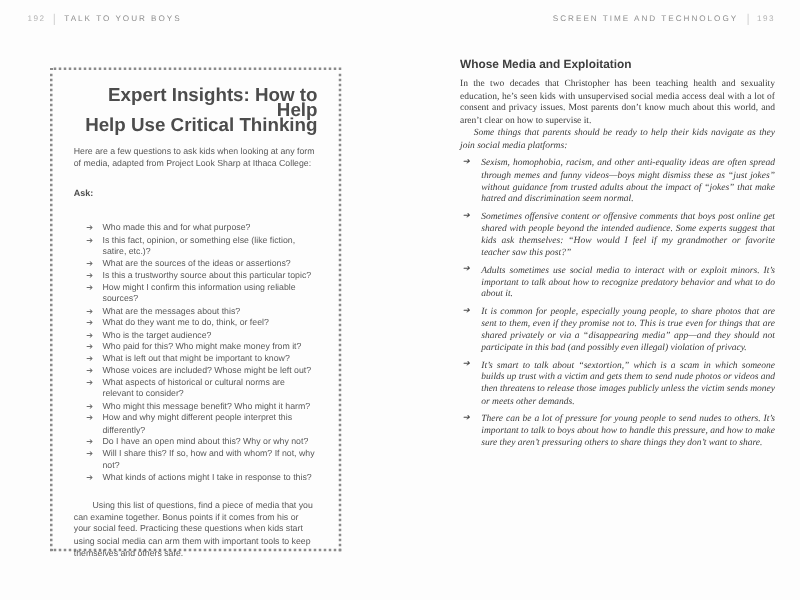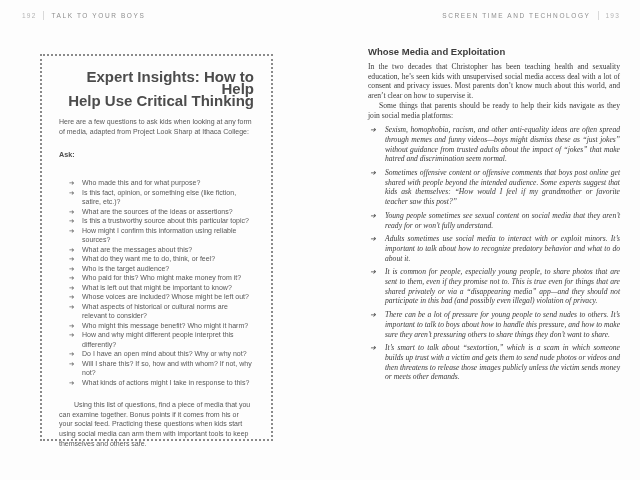--- a/index.html
+++ b/index.html
@@ -84,21 +84,21 @@
     margin:0 0 5px 0;
     font-family:"Liberation Sans", sans-serif;
   }
   .body-text{
     font-family:"Liberation Serif", serif;
     font-size:7.6px;line-height:9.7px;
     color:#3a3a3a;
     text-align:justify;
   }
   .body-text p{margin:0;}
-  .body-text p.indent{text-indent:11px;}
+  .body-text p.indent{text-indent:11px;font-style:italic;}
   .b-list{margin-top:5px;}
   .b-item{
     display:flex;
     margin:0 0 4px 0;
     font-style:italic;
   }
   .b-item .arrow{
     flex:0 0 15px;
     padding-left:2px;
     color:#4a4a4a;
@@ -213,35 +213,31 @@
           <div class="b-item">
             <span class="arrow">➔</span>
             <span class="li-text">Sexism, homophobia, racism, and other anti-equality ideas are often spread through memes and funny videos—boys might dismiss these as “just jokes” without guidance from trusted adults about the impact of “jokes” that make hatred and discrimination seem normal.</span>
           </div>
           <div class="b-item">
             <span class="arrow">➔</span>
             <span class="li-text">Sometimes offensive content or offensive comments that boys post online get shared with people beyond the intended audience. Some experts suggest that kids ask themselves: “How would I feel if my grandmother or favorite teacher saw this post?”</span>
           </div>
           <div class="b-item">
             <span class="arrow">➔</span>
-            <span class="li-text">Young people sometimes see sexual content on social media that they aren’t ready for or won’t fully understand.</span>
-          </div>
-          <div class="b-item">
-            <span class="arrow">➔</span>
             <span class="li-text">Adults sometimes use social media to interact with or exploit minors. It’s important to talk about how to recognize predatory behavior and what to do about it.</span>
           </div>
           <div class="b-item">
             <span class="arrow">➔</span>
             <span class="li-text">It is common for people, especially young people, to share photos that are sent to them, even if they promise not to. This is true even for things that are shared privately or via a “disappearing media” app—and they should not participate in this bad (and possibly even illegal) violation of privacy.</span>
           </div>
           <div class="b-item">
             <span class="arrow">➔</span>
+            <span class="li-text">It’s smart to talk about “sextortion,” which is a scam in which someone builds up trust with a victim and gets them to send nude photos or videos and then threatens to release those images publicly unless the victim sends money or meets other demands.</span>
+          </div>
+          <div class="b-item">
+            <span class="arrow">➔</span>
             <span class="li-text">There can be a lot of pressure for young people to send nudes to others. It’s important to talk to boys about how to handle this pressure, and how to make sure they aren’t pressuring others to share things they don’t want to share.</span>
           </div>
-          <div class="b-item">
-            <span class="arrow">➔</span>
-            <span class="li-text">It’s smart to talk about “sextortion,” which is a scam in which someone builds up trust with a victim and gets them to send nude photos or videos and then threatens to release those images publicly unless the victim sends money or meets other demands.</span>
-          </div>
         </div>
     </div>
   </div>
 
 </div>
 
 </body></html>

